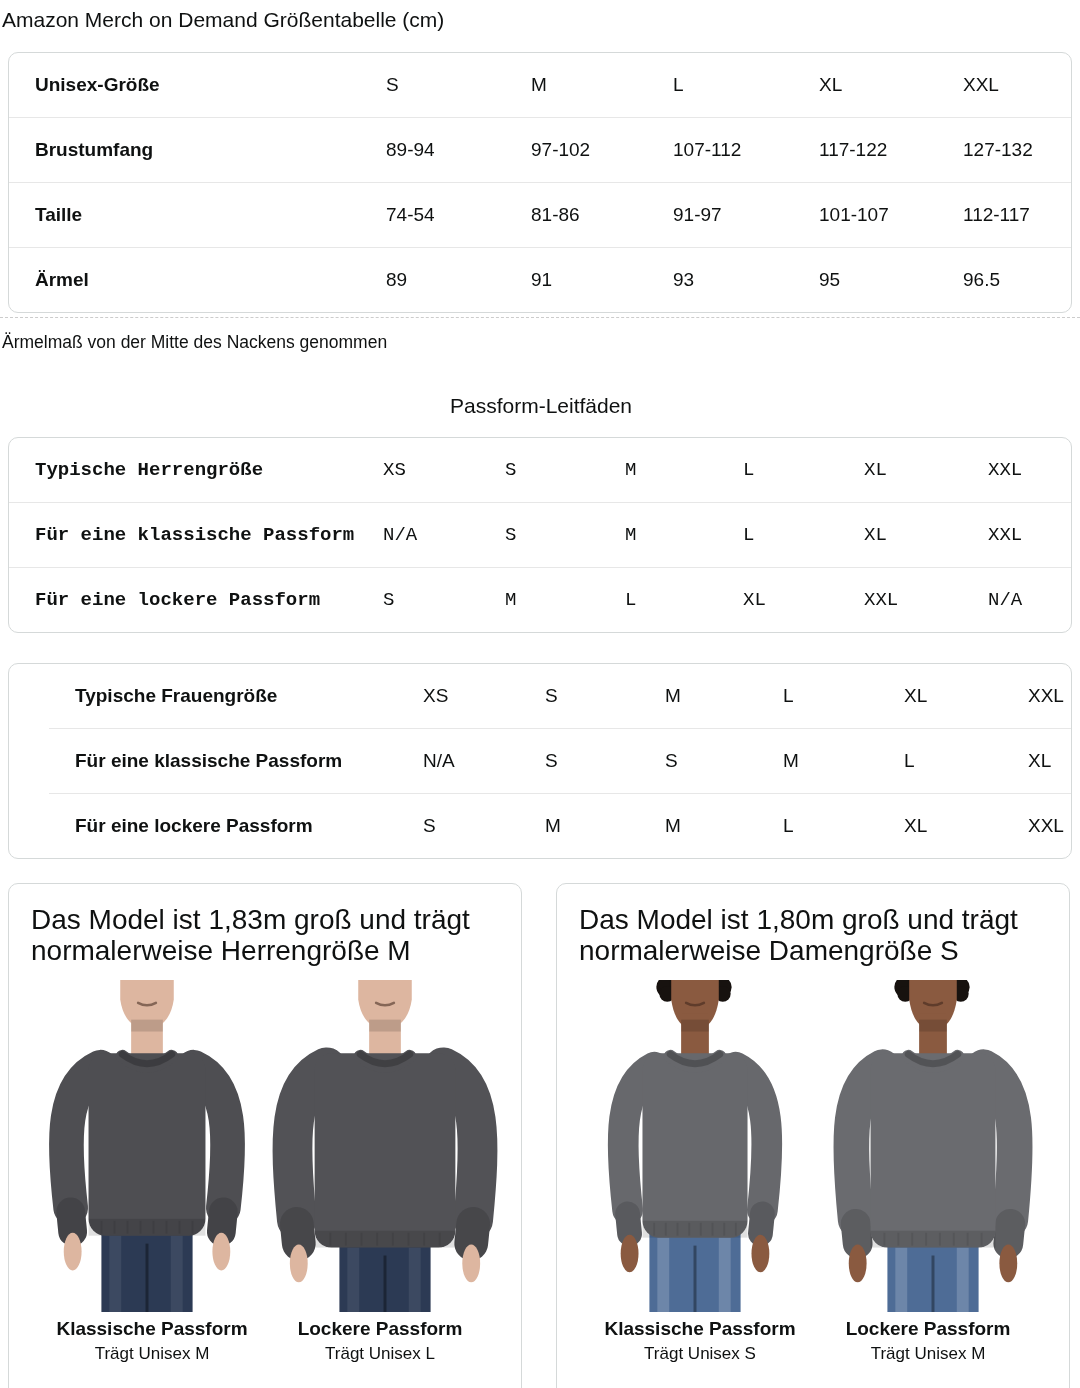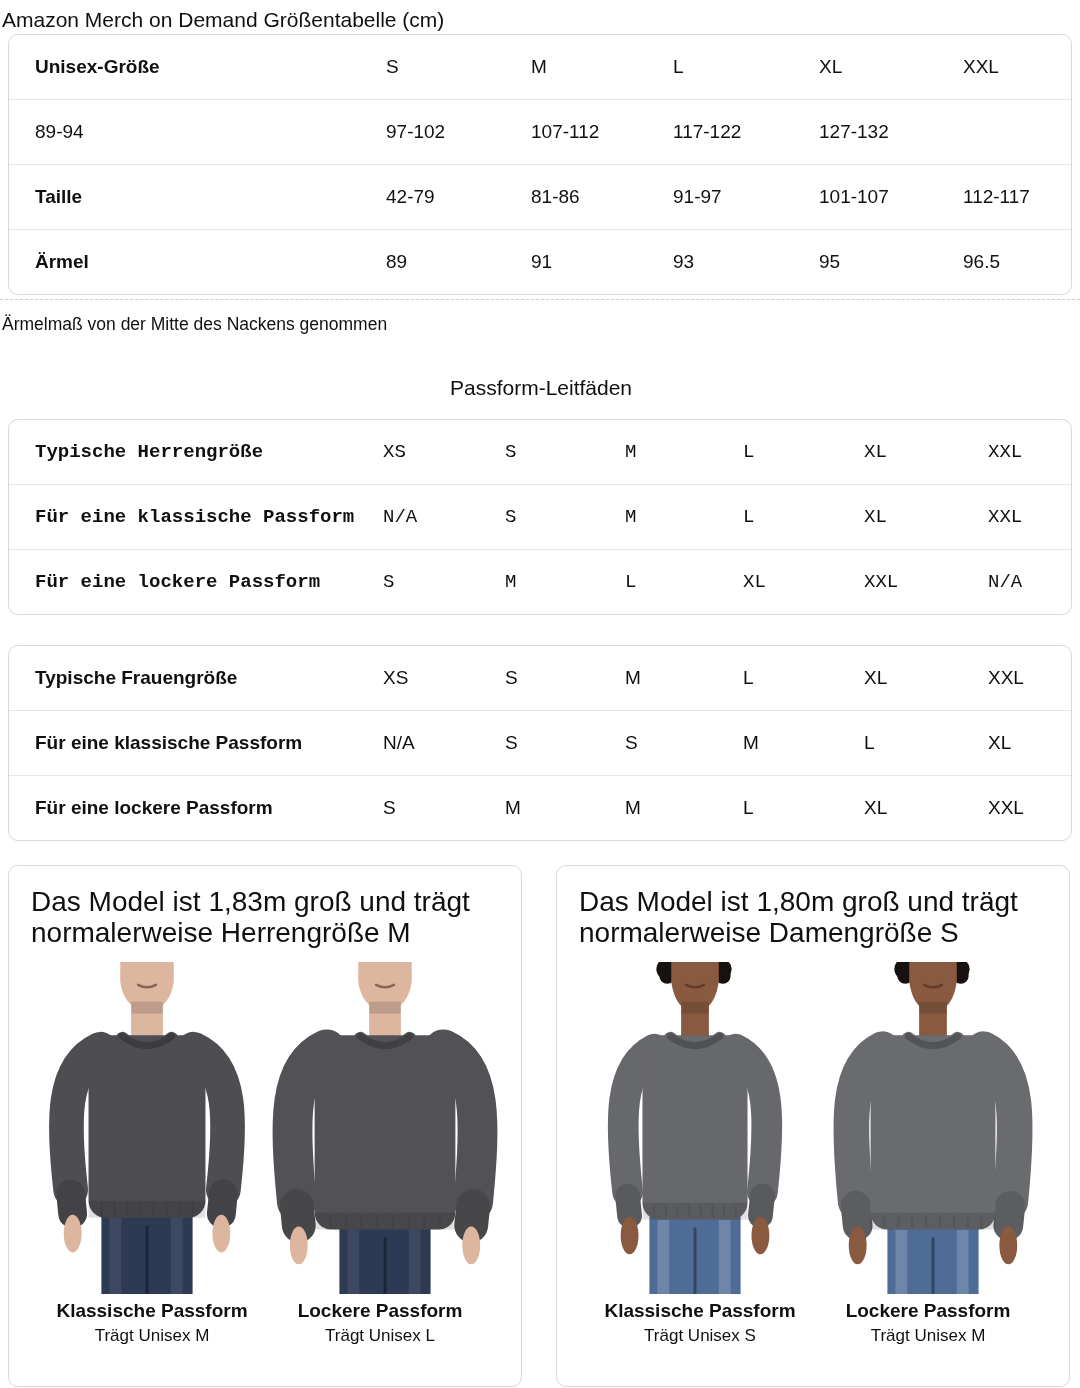--- a/index.html
+++ b/index.html
@@ -7,34 +7,34 @@
     width:1080px;height:1388px;position:relative;overflow:hidden;
     font-family:"Liberation Sans","DejaVu Sans",sans-serif;
     color:#0f1111;-webkit-font-smoothing:antialiased;
   }
   .page{padding:0;}
   .page-title{
     font-size:21px;font-weight:400;margin:0;padding:6px 0 0 2px;line-height:28px;
   }
   
   .table-card{
-    margin:0 8px 0 8px;
+    margin:18px 8px 0 8px;
     border:1px solid #d5d9d9;border-radius:10px;background:#fff;
   }
   .tr{display:grid;height:64px;align-items:center;padding-left:26px;}
   .tr + .tr{border-top:1px solid #e7e7e7;}
   .size-grid .tr{grid-template-columns:351px 145px 142px 146px 144px 1fr;}
   .fit-grid  .tr{grid-template-columns:348px 122px 120px 118px 121px 124px 1fr;}
   .td{font-size:19px;font-weight:400;white-space:nowrap;}
   .td.label{font-weight:700;padding-right:8px;}
   .dashed-rule{border:0;border-top:1px dashed #cccccc;margin:4px 0 0 0;height:0;}
   .footnote{font-size:17.5px;margin:13px 0 0 2px;line-height:22px;}
   .section-heading{font-size:21px;font-weight:400;margin:40px 0 0 2px;line-height:26px;text-align:center;}
   .table-card.mens{margin-top:18px;font-family:Liberation Mono, monospace;}
-  .table-card.womens{margin-top:30px;}
+  .table-card.womens{margin-top:30px;padding-left:40px;}
   
   .cards-row{display:flex;gap:34px;margin:24px 8px 0 8px;}
   .model-card{
     width:514px;height:522px;box-sizing:border-box;
     border:1px solid #d5d9d9;border-radius:10px;background:#fff;
     padding:20px 20px 0 22px;
   }
   .model-desc{font-size:28px;line-height:31px;margin:0;font-weight:400;}
   .photos{display:flex;justify-content:space-between;margin:14px 2px 0 2px;}
   .model-photo{width:228px;height:332px;}
@@ -54,29 +54,30 @@
   <section class="table-card size-grid">
     <div class="tr">
       <div class="td label">Unisex-Größe</div>
       <div class="td">S</div>
       <div class="td">M</div>
       <div class="td">L</div>
       <div class="td">XL</div>
       <div class="td">XXL</div>
     </div>
     <div class="tr">
+      <div class="td label">Brustumfang</div>
       <div class="td">89-94</div>
       <div class="td">97-102</div>
       <div class="td">107-112</div>
       <div class="td">117-122</div>
       <div class="td">127-132</div>
     </div>
     <div class="tr">
       <div class="td label">Taille</div>
-      <div class="td">42-79</div>
+      <div class="td">74-54</div>
       <div class="td">81-86</div>
       <div class="td">91-97</div>
       <div class="td">101-107</div>
       <div class="td">112-117</div>
     </div>
     <div class="tr">
       <div class="td label">Ärmel</div>
       <div class="td">89</div>
       <div class="td">91</div>
       <div class="td">93</div>

